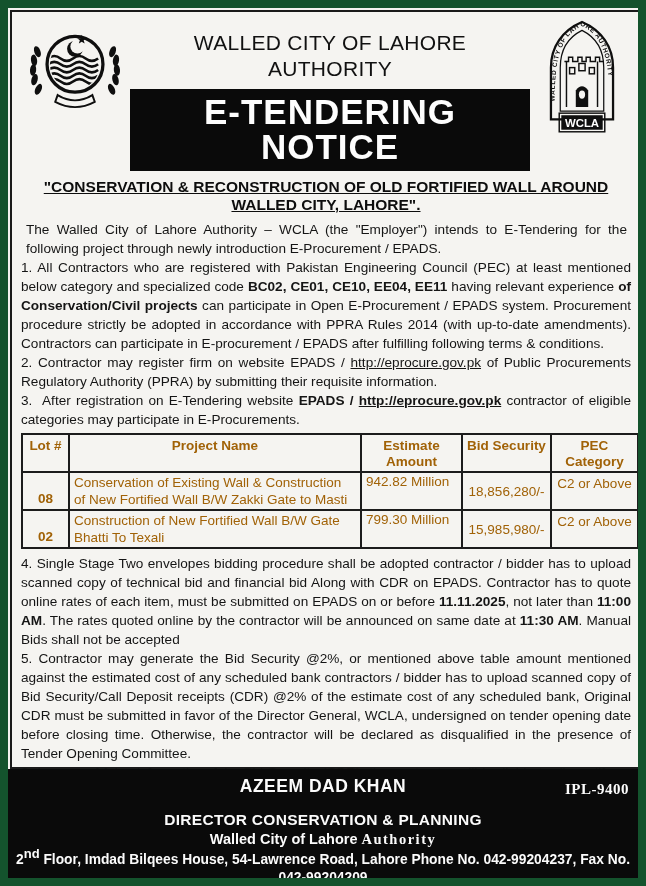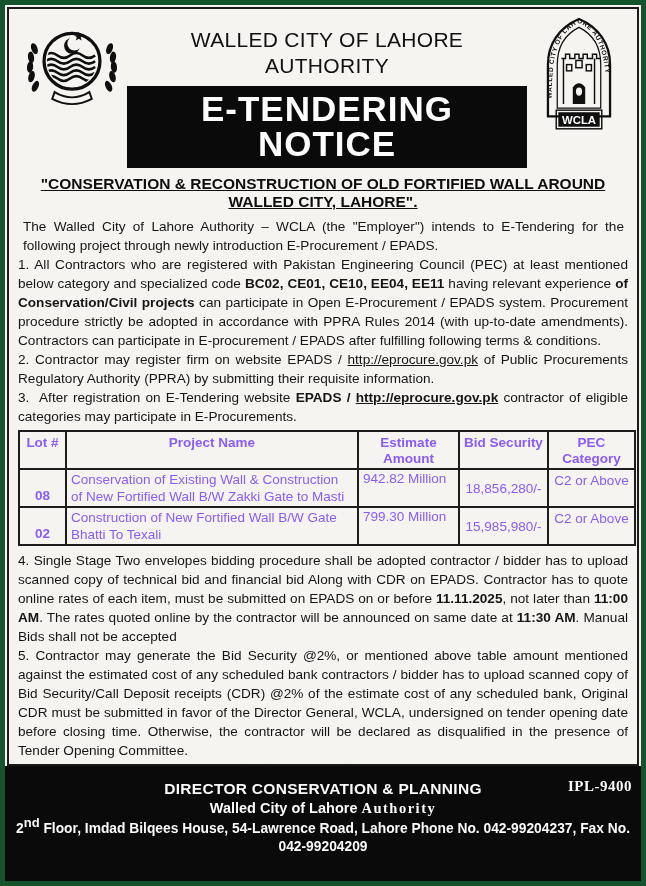--- a/index.html
+++ b/index.html
@@ -1,18 +1,18 @@
 <!DOCTYPE html>
 <html><head>
 <meta charset="utf-8">
 <style>
   html,body{margin:0;padding:0;background:#888;}
   .page{
     width:646px;height:886px;box-sizing:border-box;position:relative;
-    background:#f5f4f1;border:5px solid #14532d;
+    background:#f5f4f1;border:8px solid #14532d;
     font-family:"Liberation Sans", sans-serif;color:#141414;
     overflow:hidden;margin:0 auto;
   }
   .content{
     position:absolute;top:2px;left:2px;width:628px;height:755px;
     border:2px solid #1a1a1a;background:#f5f4f1;box-sizing:content-box;
   }
   
   .hdr{display:flex;align-items:flex-start;padding:8px 4px 0 10px;}
   .hdr .emblem{flex:0 0 108px;}
@@ -33,21 +33,21 @@
   .bodytext{padding:6px 9px 0 9px;font-size:13.6px;line-height:19px;text-align:justify;color:#151515;}
   .para{margin:0;}
   .para.indent{padding-left:5px;padding-right:4px;}
   .b{font-weight:700;}
   .u{text-decoration:underline;}
   .serif{font-family:"Liberation Serif", serif;letter-spacing:1.5px;}
   sup{font-size:13px;line-height:0;}
   
   table.tender{
     width:618px;margin:4px auto 5px auto;border-collapse:collapse;table-layout:fixed;
-    font-size:13.5px;color:#8b5cf6;
+    font-size:13.5px;color:#a16207;
   }
   table.tender th, table.tender td{border:2px solid #1c1c1c;padding:1px 4px;background:#f5f4f1;}
   table.tender th{font-weight:700;text-align:center;vertical-align:top;line-height:16px;padding-top:3px;}
   td.lot{font-weight:700;text-align:center;vertical-align:bottom;padding-bottom:3px;}
   td.proj{text-align:left;vertical-align:top;line-height:17px;}
   td.est{text-align:left;vertical-align:top;line-height:16px;}
   td.bid{text-align:center;vertical-align:middle;}
   td.pec{text-align:center;vertical-align:top;}
   tr.row{height:37px;}
   
@@ -185,17 +185,18 @@
       <p class="para"><span>4. Single Stage Two envelopes bidding procedure shall be adopted contractor / bidder has to upload scanned copy of technical bid and financial bid Along with CDR on EPADS. Contractor has to quote online rates of each item, must be submitted on EPADS on or before </span><span class="b">11.11.2025</span><span>, not later than </span><span class="b">11:00 AM</span><span>. The rates quoted online by the contractor will be announced on same date at </span><span class="b">11:30 AM</span><span>. Manual Bids shall not be accepted</span></p>
       <p class="para"><span>5. Contractor may generate the Bid Security @2%, or mentioned above table amount mentioned against the estimated cost of any scheduled bank contractors / bidder has to upload scanned copy of Bid Security/Call Deposit receipts (CDR) @2% of the estimate cost of any scheduled bank, Original CDR must be submitted in favor of the Director General, WCLA, undersigned on tender opening date before closing time. Otherwise, the contractor will be declared as disqualified in the presence of Tender Opening Committee.</span></p>
       <p class="para"><span>6. In case of false information, fake Bid Security (CDR), the contractor will be liable to disqualify as per PPRA Rules and will not be eligible to participate in opening tender of WCLA, Government of the Punjab. Further his case will be forwarded to PEC and PPRA for initiation of Strict Legal Action.</span></p>
       <p class="para"><span>7. Please note that the subject procurement shall be carried out through </span><span class="b">EPADS</span><span> of Punjab Procurement Regulatory Authority (PPRA) only. </span><span class="b">All interested applicants are required to register on EPADS to be eligible for participation</span><span>. Tender Notice / Tender documents containing detailed requirements, terms and conditior is available for the registered bidder on EPADS at </span><span class="b u">Punjab.eprocure.gov.pk</span><span> and Punjab Procurements Regulatory Authority (</span><span class="b">PPRA</span><span>) website </span></p>
 
     </div>
   </div>
 
   <div class="footer">
     <div class="ipl">IPL-9400</div>
+    <div class="f-name">AZEEM DAD KHAN</div>
     <div class="f-desig">DIRECTOR CONSERVATION &amp; PLANNING</div>
     <div class="f-org"><span>Walled City of Lahore </span><span class="serif">Authority</span></div>
     <div class="f-addr"><span>2</span><sup>nd</sup><span> Floor, Imdad Bilqees House, 54-Lawrence Road, Lahore Phone No. 042-99204237, Fax No. 042-99204209</span></div>
   </div>
 </div>
 
 </body></html>

